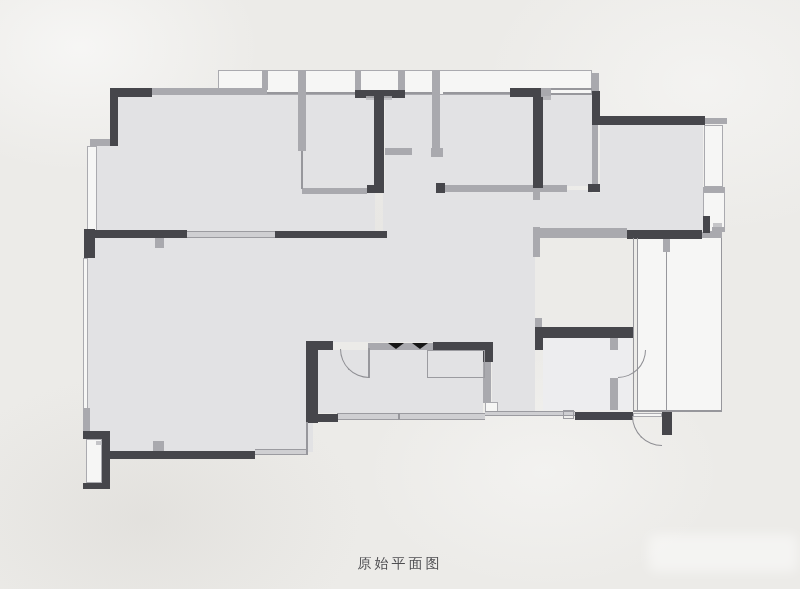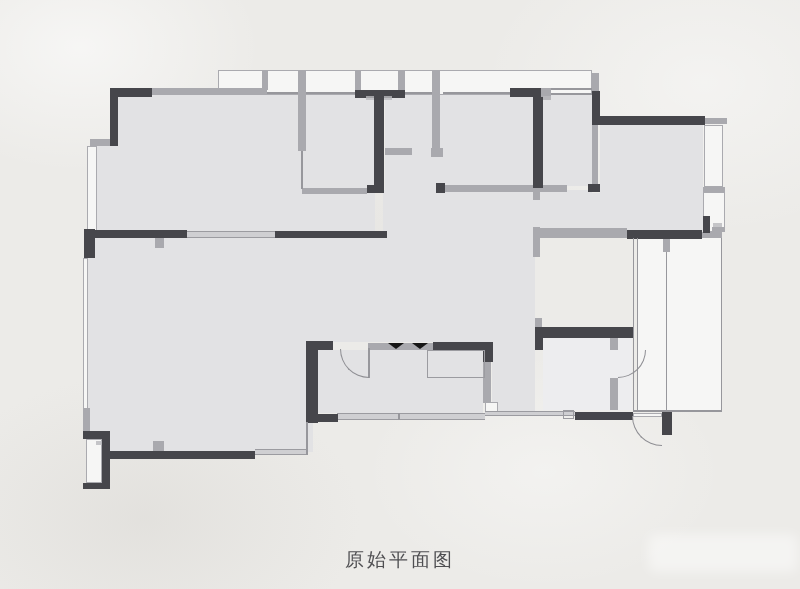--- a/index.html
+++ b/index.html
@@ -28,21 +28,21 @@
   .line{background:#97979c;}
   .box{border:1px solid #9b9ba0;background:transparent;}
   .arc{position:absolute;box-sizing:border-box;background:transparent;}
   .arc.sw{border-left:1px solid #8e8e93;border-bottom:1px solid #8e8e93;border-bottom-left-radius:100% 100%;}
   .arc.se{border-right:1px solid #8e8e93;border-bottom:1px solid #8e8e93;border-bottom-right-radius:100% 100%;}
   .tri{position:absolute;width:0;height:0;border-left:8px solid transparent;border-right:8px solid transparent;border-top:6px solid #151515;}
   .mark{position:absolute;background:#b9b9bd;opacity:.8;}
   .caption{
     position:absolute;left:0;right:0;bottom:16px;
     text-align:center;
-    font-size:19px;letter-spacing:3px;
+    font-size:14px;letter-spacing:3px;
     color:#4f4f52;
   }
   .watermark{
     position:absolute;left:648px;top:534px;width:150px;height:38px;
     background:rgba(255,255,255,.45);
     filter:blur(6px);
     border-radius:8px;
   }
 </style>
 </head>

